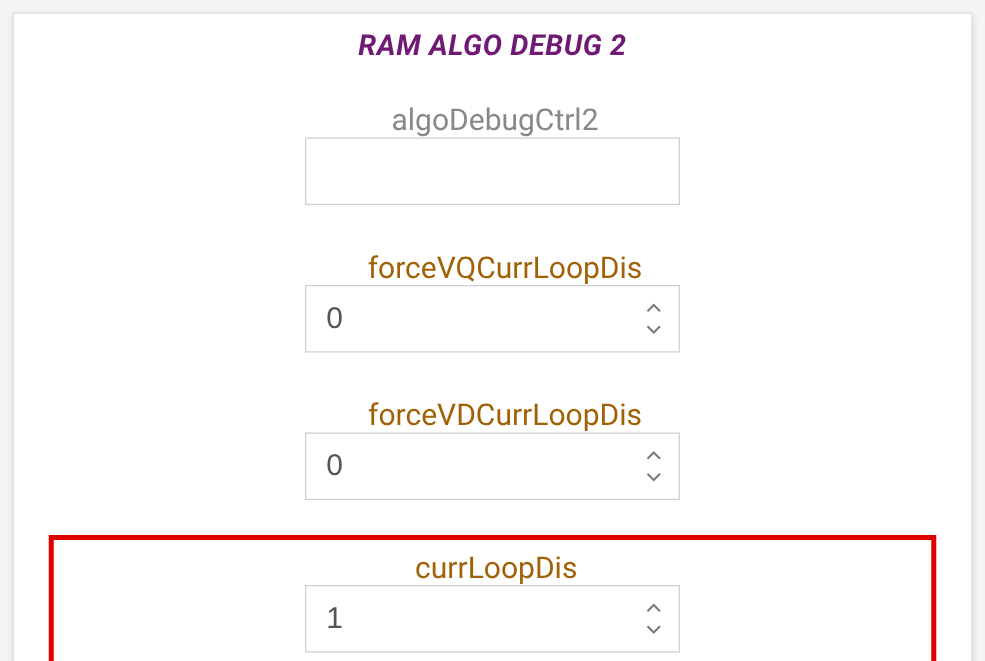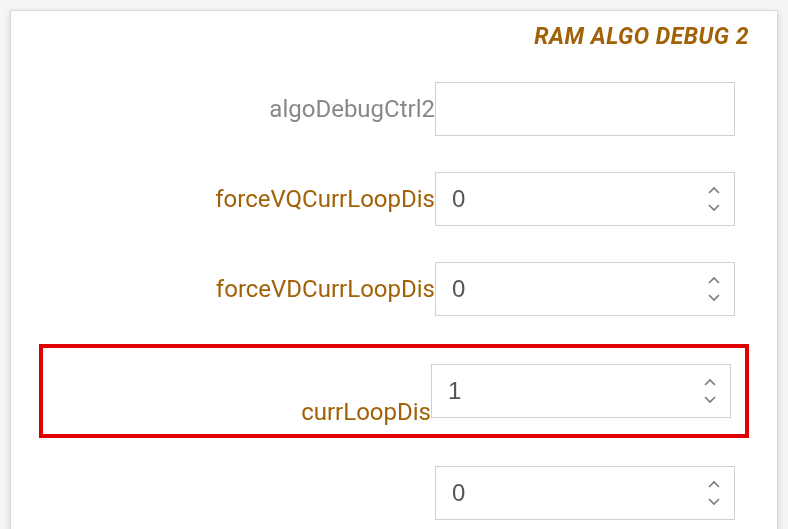--- a/index.html
+++ b/index.html
@@ -13,40 +13,41 @@
       padding: 10px;
     }
     .panel {
       background: #ffffff;
       border: 1px solid #d8d8d8;
       box-shadow: 0 2px 6px rgba(0,0,0,0.15);
       width: 768px;
       padding: 12px 28px 24px 28px;
     }
     .panel-title {
-      text-align: right;
-      color: #a16207;
+      text-align: center;
+      color: #701a75;
       font-style: italic;
       font-weight: 700;
       font-size: 23px;
       letter-spacing: 0.5px;
       margin-bottom: 14px;
     }
     .row {
       display: flex;
       align-items: center;
       justify-content: space-between;
       padding: 10px 0;
     }
     .row-inner {
       display: flex;
       align-items: center;
-      justify-content: flex-end;
+      justify-content: center;
       width: 100%;
       padding: 8px 14px 8px 14px;
+      flex-direction: column;
     }
     .highlight-box {
       border: 4px solid #e00000;
     }
     .label {
       font-size: 24px;
       color: #a16207;
       padding-left: 20px;
     }
     .label-grey {
@@ -152,21 +153,21 @@
                 <polyline points="2,3 7,8 12,3"></polyline>
               </svg>
           </button>
         </div>
       </div>
     </div>
   </div>
 
   <div class="row">
     <div class="row-inner highlight-box">
-      <span class="label" style="padding-left:6px;margin-top:42px;">currLoopDis</span>
+      <span class="label" style="padding-left:6px;">currLoopDis</span>
       <div class="input-wrap">
         <input type="text" class="text-input" value="1" style="">
         <div class="spinner">
           <button class="spin-btn">
             <svg viewBox="0 0 14 10">
                 <polyline points="2,7 7,2 12,7"></polyline>
               </svg>
           </button>
           <button class="spin-btn">
             <svg viewBox="0 0 14 10">

